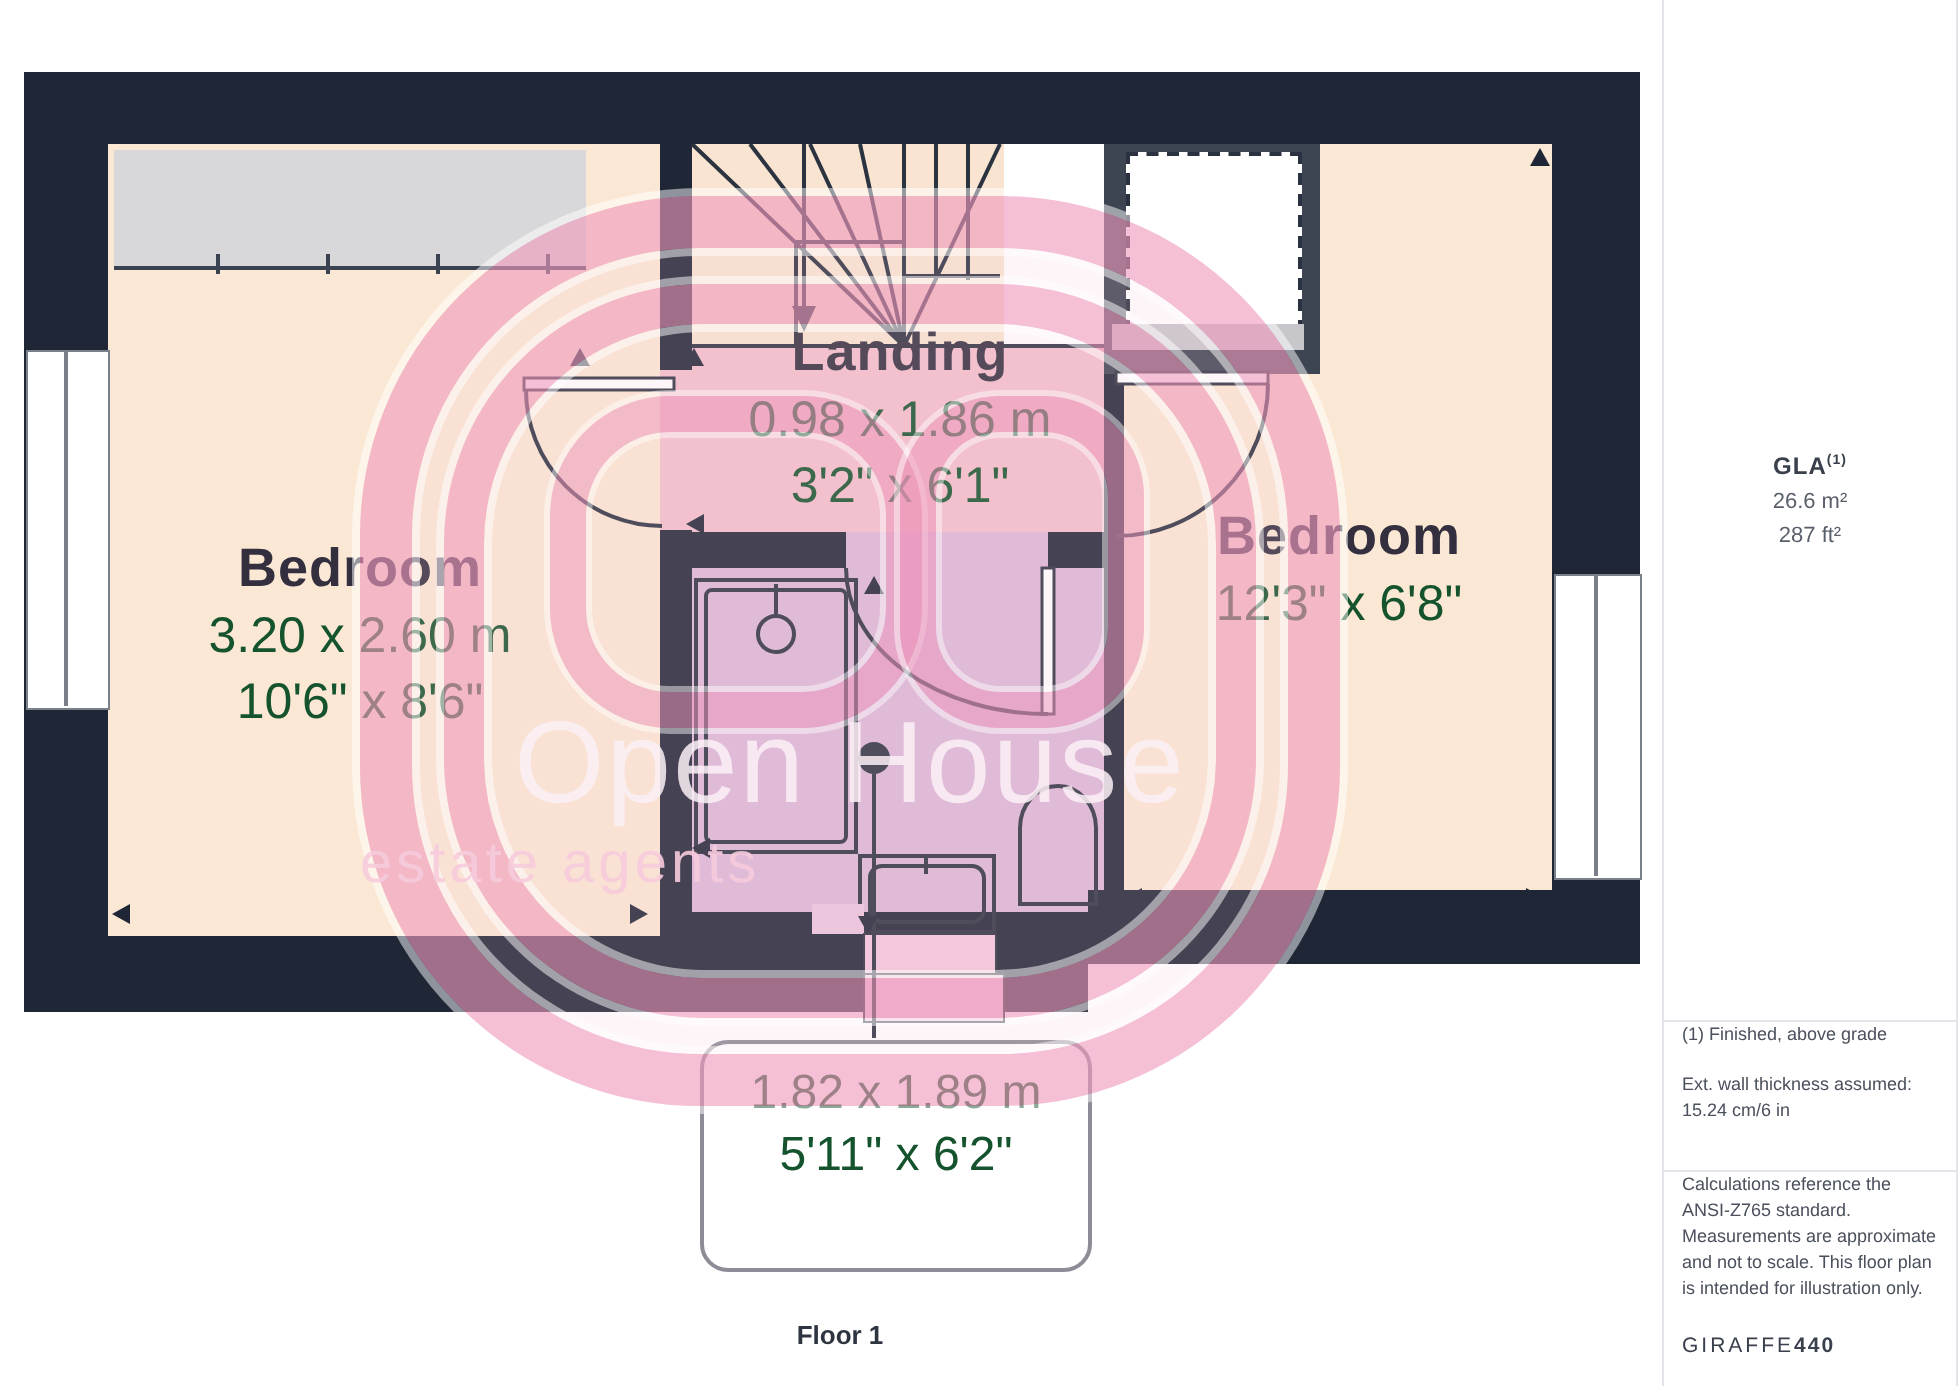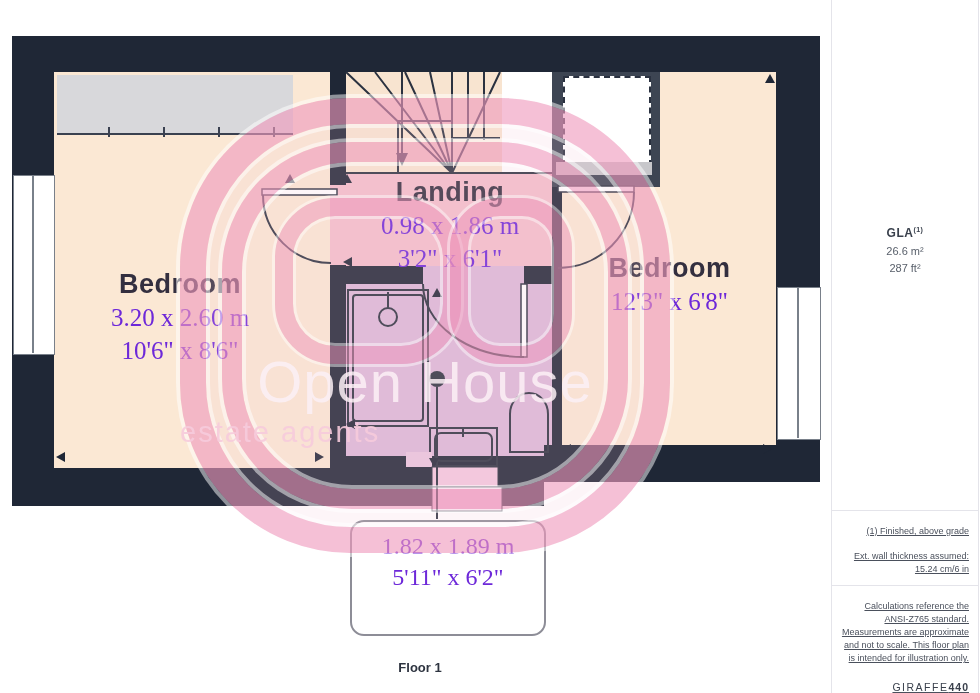--- a/index.html
+++ b/index.html
@@ -16,21 +16,21 @@
   .skylight{position:absolute;background:#ffffff;border:2px dashed #2a3140;z-index:4;}
   .sill{position:absolute;background:#c7c7cb;z-index:4;}
   .wardrobe{position:absolute;background:#d8d8db;border-bottom:2px solid #3a4150;z-index:3;}
   .tick{position:absolute;width:2px;height:10px;background:#3a4150;z-index:4;}
   .window{position:absolute;background:#ffffff;border:1px solid #79808a;z-index:4;}
   .mullion{position:absolute;background:#79808a;z-index:5;}
   .gap{position:absolute;z-index:3;}
   .linework{position:absolute;left:0;top:0;z-index:10;}
   .room-label{position:absolute;text-align:center;z-index:12;}
   .room-name{font-size:27px;font-weight:bold;color:#332f3f;letter-spacing:.5px;line-height:32px;}
-  .room-dims{font-size:25px;color:#6d28d9;line-height:30px;margin-top:3px;font-family:Liberation Serif, serif;}
+  .room-dims{font-size:25px;color:#14532d;line-height:30px;margin-top:3px;}
   .callout{position:absolute;left:350px;top:520px;width:196px;height:116px;background:#ffffff;
            border:2px solid #8d8d97;border-radius:14px;z-index:12;text-align:center;padding-top:8px;box-sizing:border-box;}
   .callout .room-name{font-size:26px;}
   .callout .room-dims{font-size:24px;line-height:29px;margin-top:2px;}
   .floor-tag{position:absolute;left:360px;top:660px;width:120px;text-align:center;
              font-size:13px;font-weight:bold;color:#2e3440;z-index:12;}
   
   .wm{position:absolute;left:180px;top:98px;width:490px;height:455px;z-index:40;pointer-events:none;
       background:rgba(246,197,216,0.18);border-radius:170px;}
   .wm-ring{position:absolute;border-radius:170px;border:26px solid rgba(238,148,186,0.55);
@@ -43,22 +43,22 @@
             font-size:58px;color:rgba(252,240,246,0.85);letter-spacing:1px;}
   .wm-sub{position:absolute;left:0;right:-30px;top:318px;text-align:left;
           font-size:29px;color:rgba(246,203,219,0.9);letter-spacing:2px;}
   
   .sidebar{position:absolute;left:831px;top:0;width:148px;height:693px;background:#ffffff;
            border-left:1px solid #e4e4ea;border-right:1px solid #e4e4ea;box-sizing:border-box;z-index:20;}
   .gla{position:absolute;top:226px;left:0;right:0;text-align:center;}
   .gla-label{font-size:12px;font-weight:bold;color:#39404c;letter-spacing:.5px;}
   .gla-label sup{font-size:7px;}
   .gla-val{font-size:11px;color:#59606b;margin-top:5px;}
-  .side-sec{position:absolute;left:0;right:0;border-top:1px solid #e4e4ea;text-align:right;
-            font-size:9px;color:#4a505c;padding:14px 9px 0 9px;box-sizing:border-box;line-height:13px;text-decoration:underline;}
+  .side-sec{position:absolute;left:0;right:0;border-top:1px solid #e4e4ea;text-align:left;
+            font-size:9px;color:#4a505c;padding:0 9px 0 9px;box-sizing:border-box;line-height:13px;}
   .brand{margin-top:16px;font-size:10.5px;color:#3a414d;letter-spacing:1.5px;}
   .brand b{letter-spacing:1px;}
 </style>
 </head>
 <body>
 
 <div class="canvas">
 
   <div class="abs" style="left:0;top:0;width:828px;height:693px;">
 
@@ -149,21 +149,21 @@
         <polygon points="56,457 65,452 65,462"></polygon>
         <polygon points="324,457 315,452 315,462"></polygon>
         <polygon points="437,288 432,297 442,297"></polygon>
         <polygon points="346,424 355,419 355,429"></polygon>
         <polygon points="434,467 429,458 439,458"></polygon>
         <polygon points="562,449 571,444 571,454"></polygon>
         <polygon points="772,449 763,444 763,454"></polygon>
       </g>
     </svg>
 
-    <div class="room-label" style="left:350px;top:176px;width:200px;">
+    <div class="room-label" style="left:350px;top:160px;width:200px;">
       <div class="room-name">Landing</div>
       <div class="room-dims">0.98 x 1.86 m</div>
       <div class="room-dims">3'2" x 6'1"</div>
     </div>
     <div class="room-label" style="left:55px;top:268px;width:250px;">
       <div class="room-name">Bedroom</div>
       <div class="room-dims">3.20 x 2.60 m</div>
       <div class="room-dims">10'6" x 8'6"</div>
     </div>
     <div class="room-label" style="left:557px;top:252px;width:225px;">

